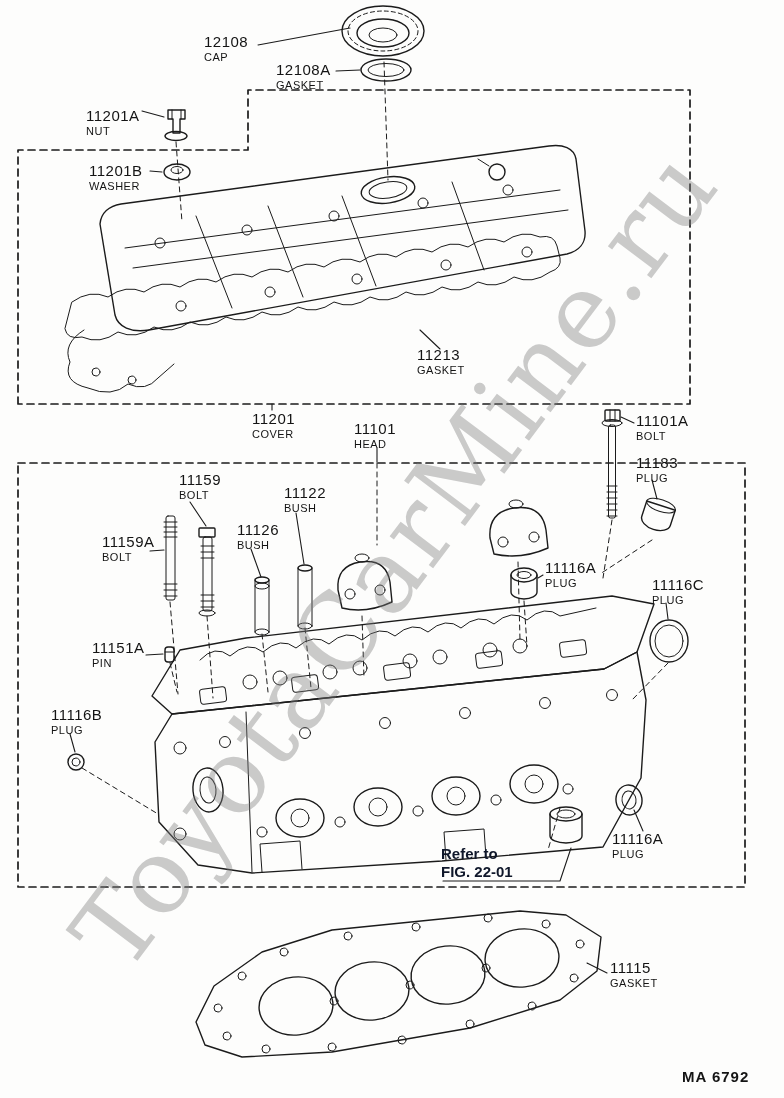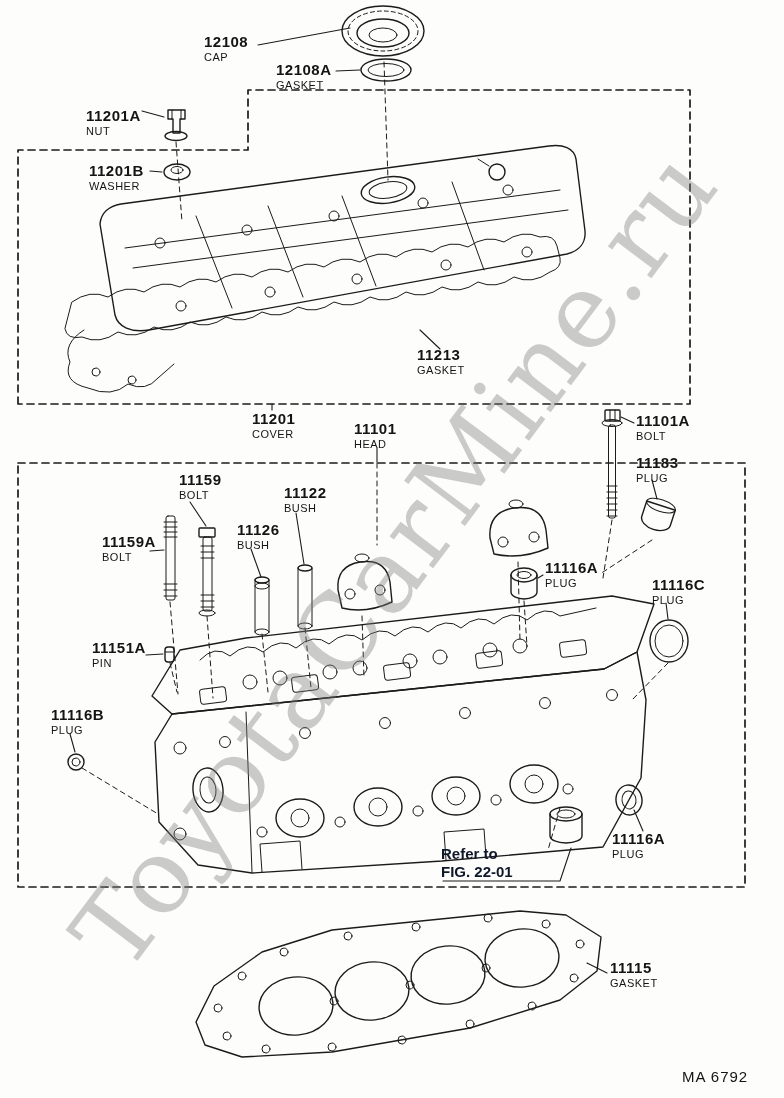--- a/index.html
+++ b/index.html
@@ -14,25 +14,25 @@
     overflow: hidden;
   }
   svg.art { position: absolute; left: 0; top: 0; }
   .ln   { fill: none; stroke: #1b1b1b; stroke-width: 1.4; stroke-linecap: round; stroke-linejoin: round; }
   .thin { stroke-width: 1; }
   .dashbox { stroke-dasharray: 7 5; stroke-width: 1.7; }
   .cline   { stroke-dasharray: 5 4; stroke-width: 1; }
   .lead    { stroke-width: 1.1; }
 
   .plabel { position: absolute; color: #141414; z-index: 2; }
-  .pcode  { font-weight: bold; font-size: 15px; line-height: 1.05; letter-spacing: 0.5px; white-space: nowrap; }
+  .pcode  { font-weight: normal; font-size: 15px; line-height: 1.05; letter-spacing: 0.5px; white-space: nowrap; }
   .pname  { font-weight: normal; font-size: 11px; letter-spacing: 0.5px; margin-top: 1px; white-space: nowrap; }
 
   .note { position: absolute; left: 441px; top: 845px; font-size: 15px; font-weight: 600; line-height: 1.18; color: #0f172a; z-index: 2; }
-  .footer-code { position: absolute; left: 682px; top: 1068px; font-weight: normal; font-size: 15px; letter-spacing: 1px; color: #141414; z-index: 2; }
+  .footer-code { position: absolute; left: 682px; top: 1068px; font-weight: bold; font-size: 15px; letter-spacing: 1px; color: #141414; z-index: 2; }
 
   .watermark {
     position: absolute; left: 48px; top: 918px;
     font-family: "DejaVu Serif", serif;
     font-size: 104px; letter-spacing: 2px; white-space: nowrap;
     color: rgba(125,125,125,0.40);
     transform: rotate(-53deg); transform-origin: 0 0;
     pointer-events: none; z-index: 3;
   }
 </style>

